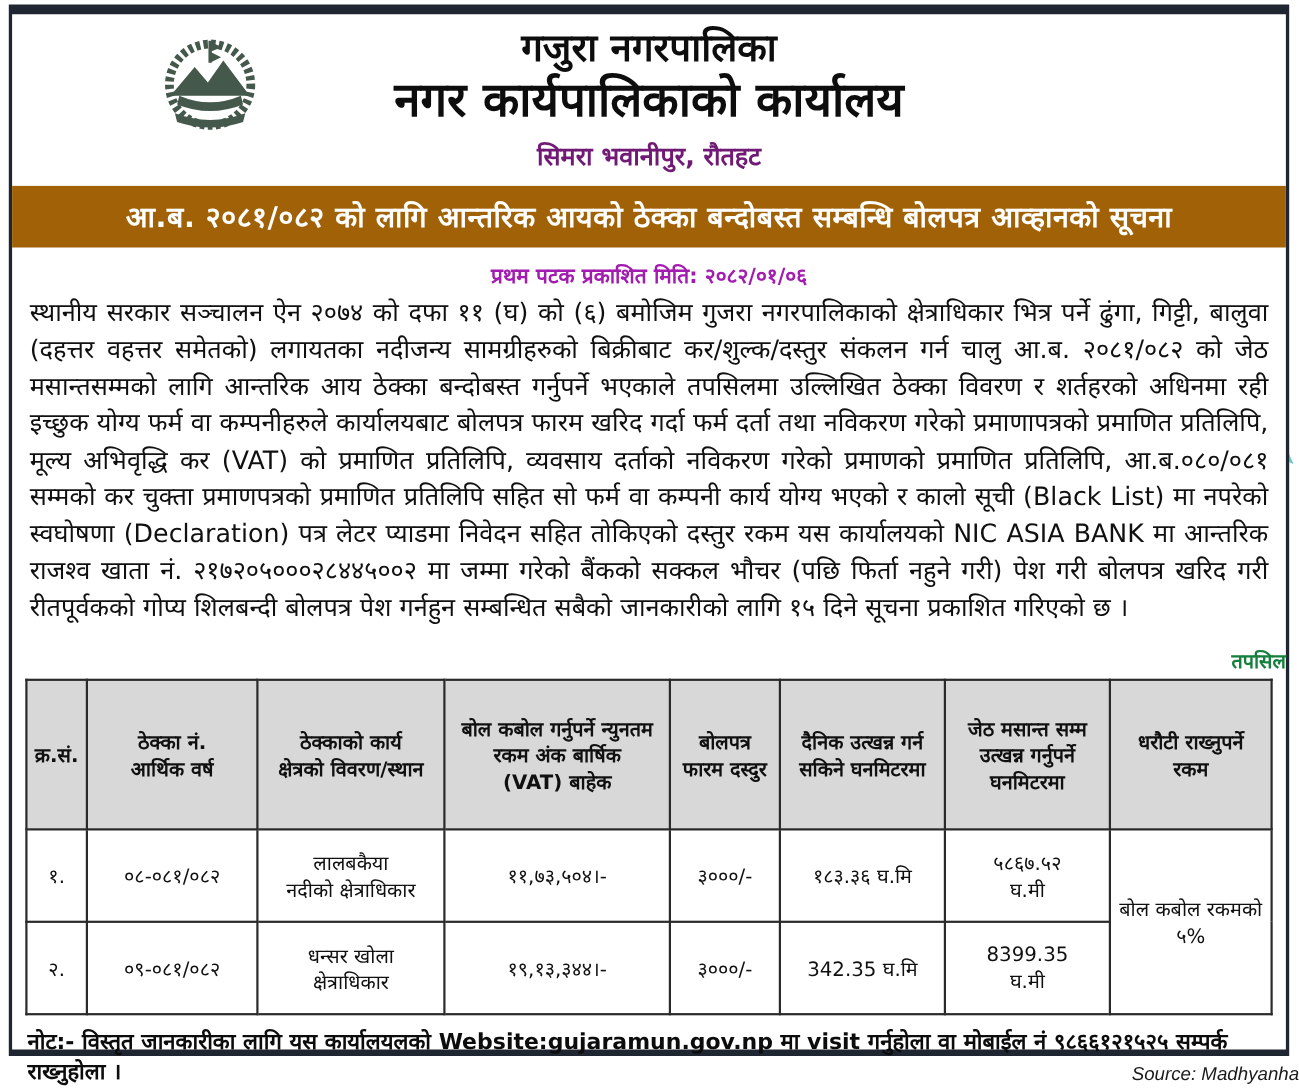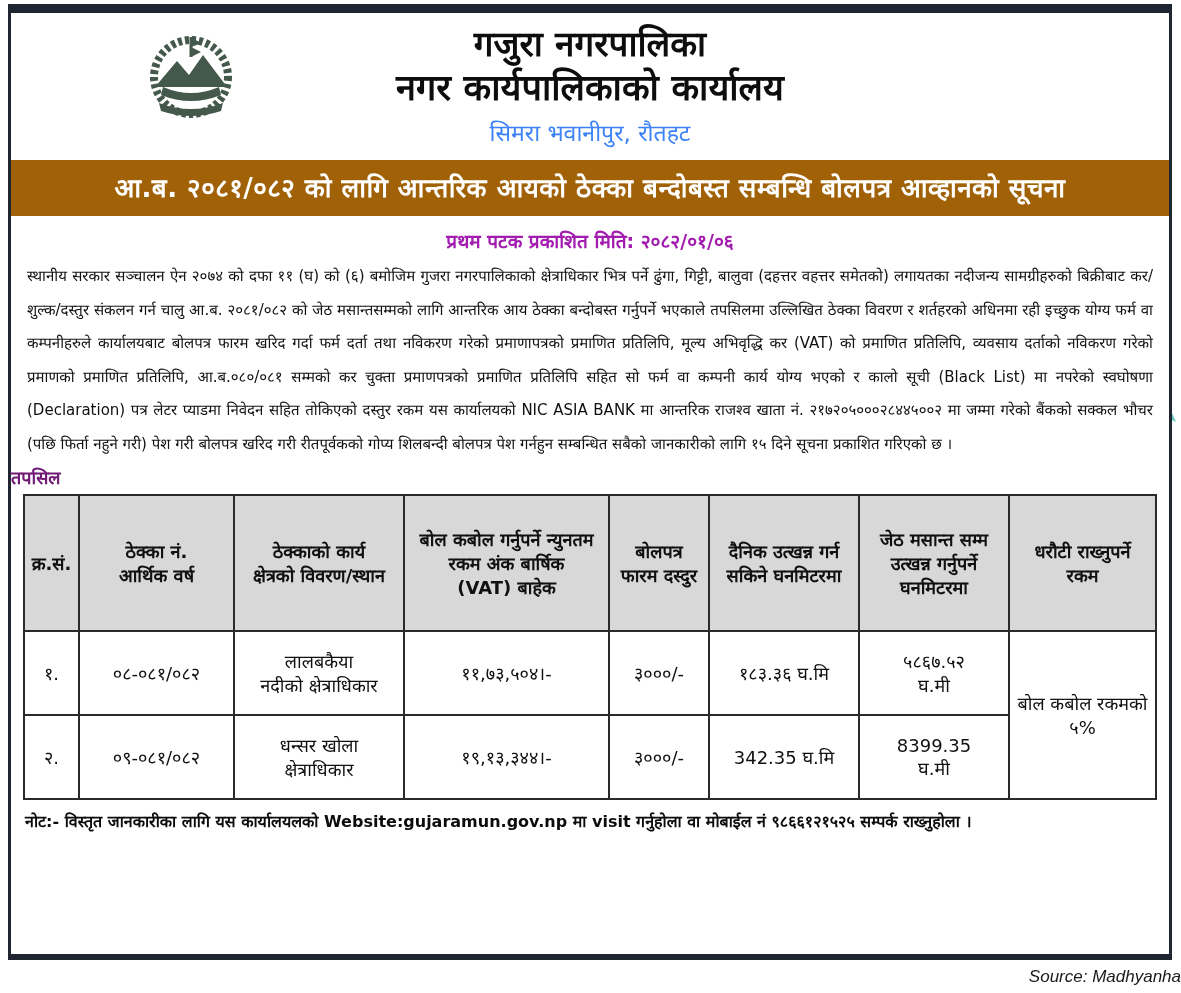--- a/index.html
+++ b/index.html
@@ -9,54 +9,54 @@
   .doc-frame {
     position:absolute; left:8px; top:4px; width:1164px; height:956px;
     border:3px solid #1f2631; border-top-width:9px; border-bottom-width:6px;
     background:#ffffff;
   }
 
   
   .header { position:relative; text-align:center; padding-top:10px; }
   .emblem { position:absolute; left:128px; top:10px; width:104px; height:100px; }
   .muni-name   { font-size:35px; font-weight:bold; color:#0d0d0d; line-height:1.2; }
-  .office-name { font-size:36px; font-weight:bold; color:#0d0d0d; line-height:1.25; }
-  .addr  { font-size:23px; font-weight:normal; color:#3b82f6; margin-top:6px; }
+  .office-name { font-size:43px; font-weight:bold; color:#0d0d0d; line-height:1.25; }
+  .addr  { font-size:23px; font-weight:bold; color:#701a75; margin-top:6px; }
   .prov  { font-size:21px; font-weight:bold; color:#111; margin-top:6px; }
 
   
   .banner {
     margin-top:12px; background:#a16207; color:#ffffff;
     text-align:center; font-size:26px; font-weight:bold;
     padding:9px 4px 11px 4px; letter-spacing:0.5px;
   }
 
   .pubdate { text-align:center; font-size:19px; font-weight:bold; color:#a21caf; margin-top:12px; }
 
   
   .bodytext {
-    padding:6px 16px 0 16px; font-size:15px; color:#101010;
+    padding:6px 16px 0 16px; font-size:23px; color:#101010;
     text-align:justify; line-height:33.5px;
   }
 
   
-  .tapasil { text-align:left; font-size:18px; font-weight:bold; color:#701a75; margin-top:4px; }
+  .tapasil { text-align:right; font-size:18px; font-weight:bold; color:#15803d; margin-top:18px; }
   table.tender { border-collapse:collapse; width:1132px; margin:5px auto 0 auto; table-layout:fixed; }
   table.tender th, table.tender td {
     border:2px solid #2a2a2a; text-align:center; vertical-align:middle;
     font-size:18px; color:#101010; padding:4px 3px;
   }
   table.tender th { background:#d8d8d8; font-weight:bold; height:136px; }
   table.tender td { height:84px; font-weight:normal; }
   .pre { white-space:pre-line; }
   .c0{width:55px}.c1{width:155px}.c2{width:170px}.c3{width:205px}
   .c4{width:100px}.c5{width:150px}.c6{width:150px}.c7{width:147px}
 
   
-  .note { padding:10px 14px 0 14px; font-size:16px; font-weight:bold; color:#0c0c0c; }
+  .note { padding:10px 14px 0 14px; font-size:20px; font-weight:bold; color:#0c0c0c; }
 
   
   .credit {
     position:absolute; right:0; bottom:6px; font-family:"Liberation Sans",sans-serif;
     font-style:italic; font-size:17px; color:#1a1a1a;
   }
 
   
   .wm { position:absolute; pointer-events:none; }
   .wm-text {

